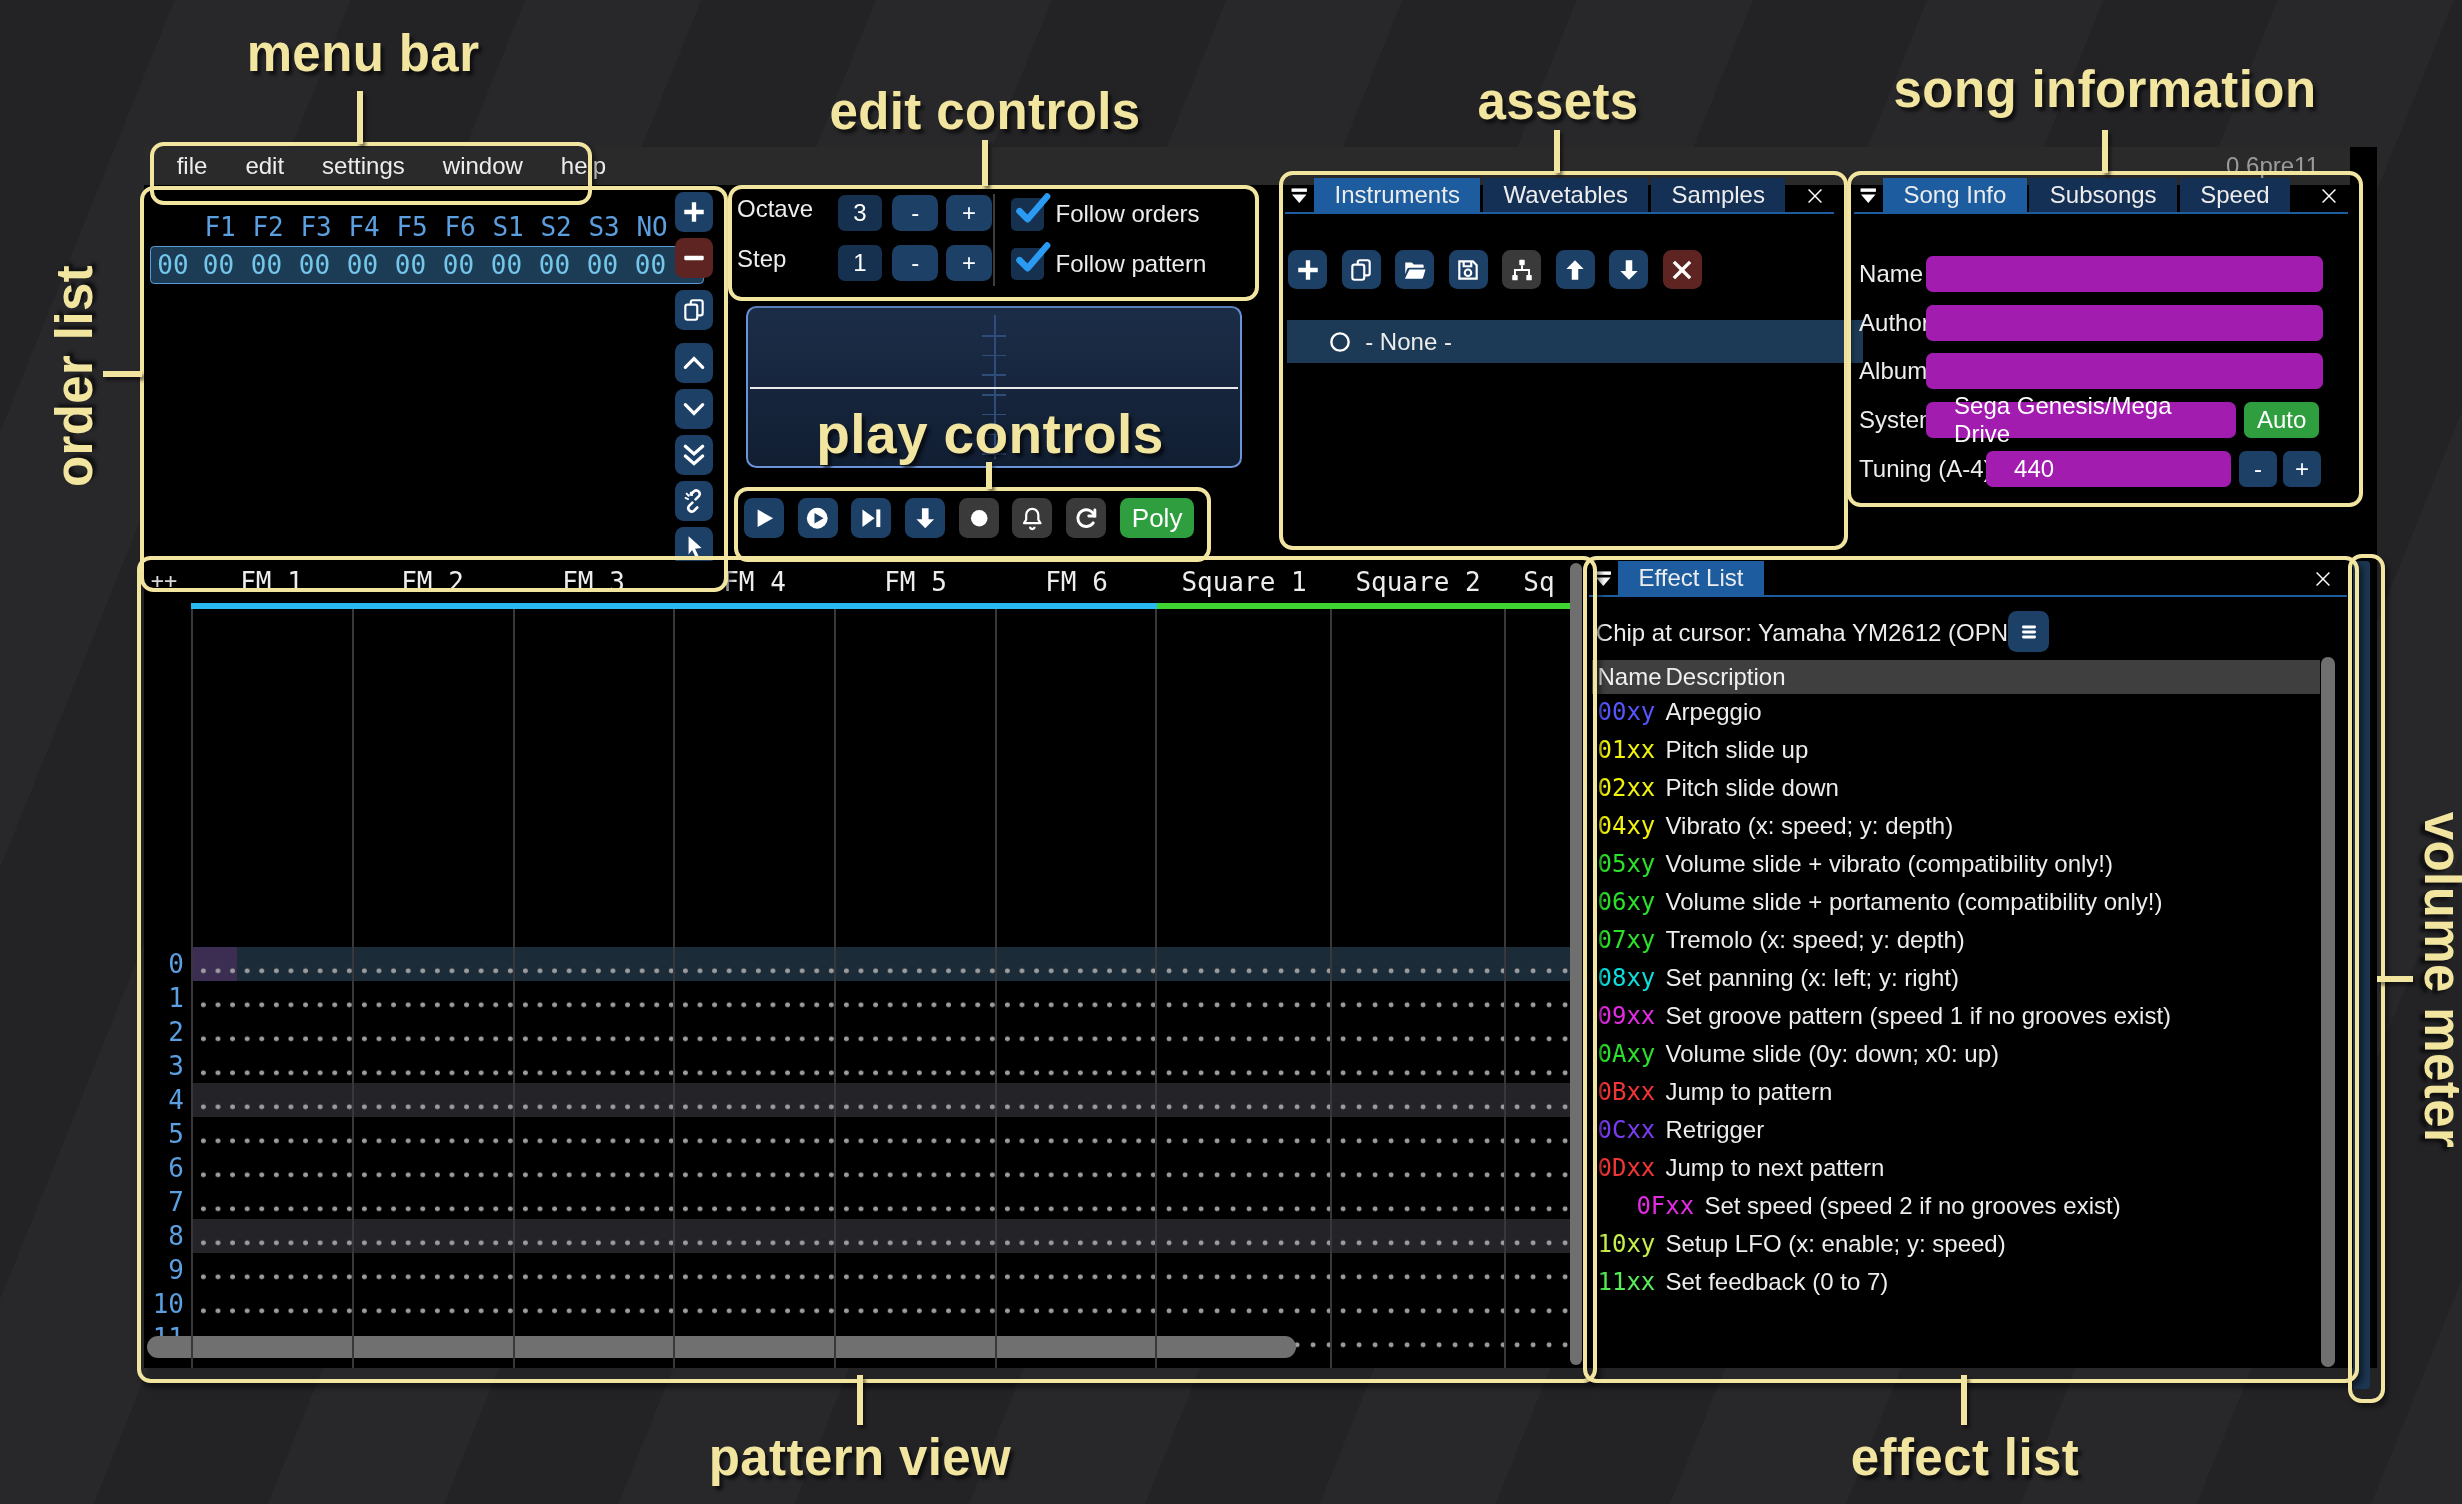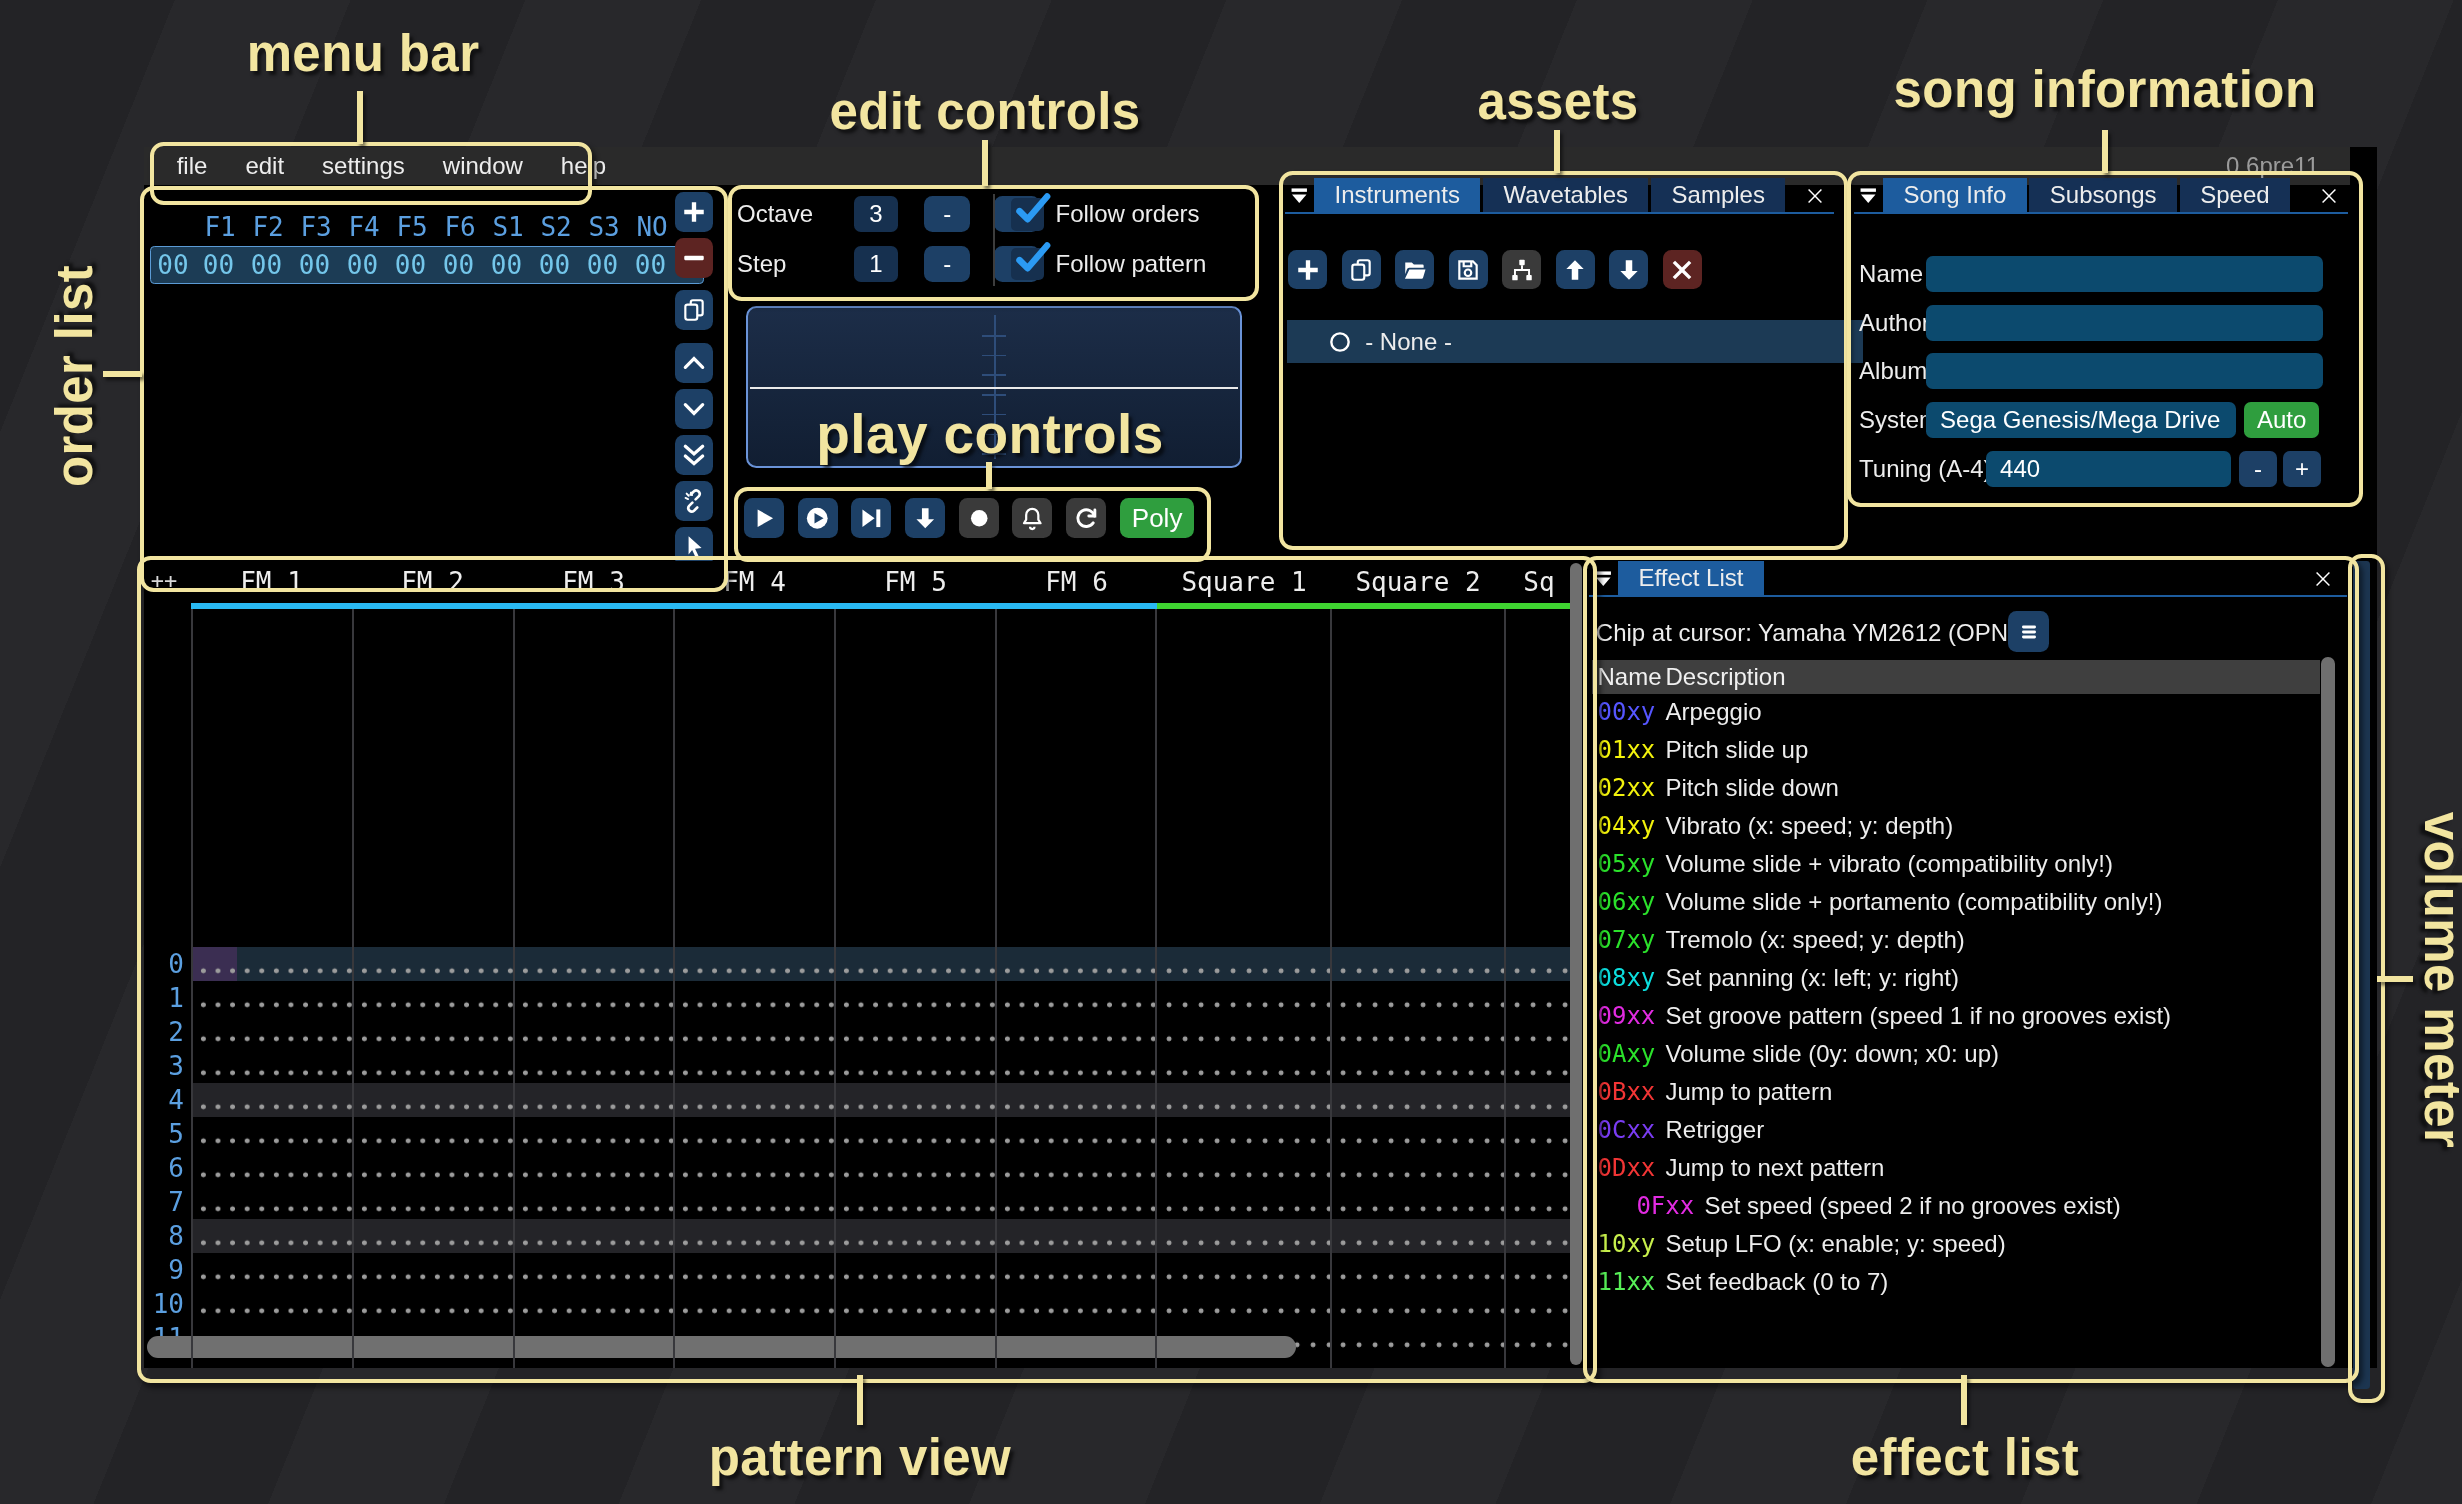--- a/index.html
+++ b/index.html
@@ -30,21 +30,21 @@
   .ol-buttons{position:absolute;left:528px;top:1.7px;display:flex;flex-direction:column;gap:6px;}
   .sq-btn{width:38px;height:40px;border-radius:8.5px;background:#1d4066;border:none;
     display:flex;align-items:center;justify-content:center;padding:0;}
   .sq-btn svg{width:26px;height:26px;}
   .sq-btn.red{background:#5d2422;}
   .sq-btn.gray{background:#3a3a3a;}
   .gap-after{margin-bottom:6.8px;}
 
   
   #edit-panel{left:737px;top:192px;width:504px;height:96px;}
-  .ec-row{position:absolute;left:0;height:38px;display:flex;align-items:center;font-size:24px;gap:16px;}
+  .ec-row{position:absolute;left:0;height:38px;display:flex;font-size:24px;}
   .ec-label{width:101px;color:#ededed;}
   .val-box{width:44px;height:36px;background:#16304f;border-radius:6.8px;color:#fff;
     display:flex;align-items:center;justify-content:center;margin-right:10.3px;font-size:24px;}
   .spin{width:46px;height:36px;background:#1d4066;border:none;border-radius:8.5px;color:#fff;
     font-size:24px;margin-right:7.7px;display:flex;align-items:center;justify-content:center;}
   .ec-div{position:absolute;left:256px;top:1.7px;bottom:1.7px;width:1.7px;background:#3d3d3d;}
   .chk-row{position:absolute;left:274px;height:38px;display:flex;align-items:center;}
   .checkbox{width:32.5px;height:32.5px;background:#16304f;border-radius:5.1px;position:relative;}
   .checkbox svg{position:absolute;left:1.7px;top:-8.5px;width:39px;height:39px;overflow:visible;}
   .chk-label{margin-left:12px;font-size:24px;color:#ededed;}
@@ -81,22 +81,22 @@
   .as-toolbar{position:absolute;left:3.4px;top:72px;display:flex;gap:14.5px;}
   .as-toolbar .sq-btn{width:39px;height:39px;}
   .asset-item{position:absolute;left:1.7px;top:142px;width:544px;height:43px;background:#1c3a55;
     display:flex;align-items:center;font-size:24px;color:#ededed;padding-left:32px;}
   .asset-item svg{width:26px;height:26px;margin:0 12px 0 8.5px;}
 
   
   #song-panel{left:1854px;top:178px;width:494px;height:315px;}
   .si-row{position:absolute;left:5.1px;right:5.1px;height:38px;display:flex;align-items:center;font-size:24px;}
   .si-label{color:#ededed;}
-  .si-input{position:absolute;background:#0c4a6e;border-radius:6.8px;height:36px;color:#fff;
-    display:flex;align-items:center;padding:0 14px;box-sizing:border-box;font-size:24px;}
+  .si-input{position:absolute;background:#a21caf;border-radius:6.8px;height:36px;color:#fff;
+    display:flex;align-items:center;padding:0 28px;box-sizing:border-box;font-size:24px;}
   .auto-btn{position:absolute;left:385px;width:75px;height:36px;background:#2f9e3e;border:none;
     border-radius:6.8px;color:#fff;font-size:24px;}
   .mini-spin{position:absolute;width:38px;height:36px;background:#1d4066;border:none;border-radius:6.8px;
     color:#fff;font-size:24px;}
 
   
   #pattern-panel{left:144px;top:561px;width:1440px;height:807px;overflow:hidden;background:#000;}
   .pv-corner{position:absolute;left:6.8px;top:6.8px;font-size:22px;color:#d8d8d8;}
   .pv-header{position:absolute;left:47px;top:0;display:flex;height:48px;}
   .ch{display:flex;flex-direction:column;overflow:hidden;}

